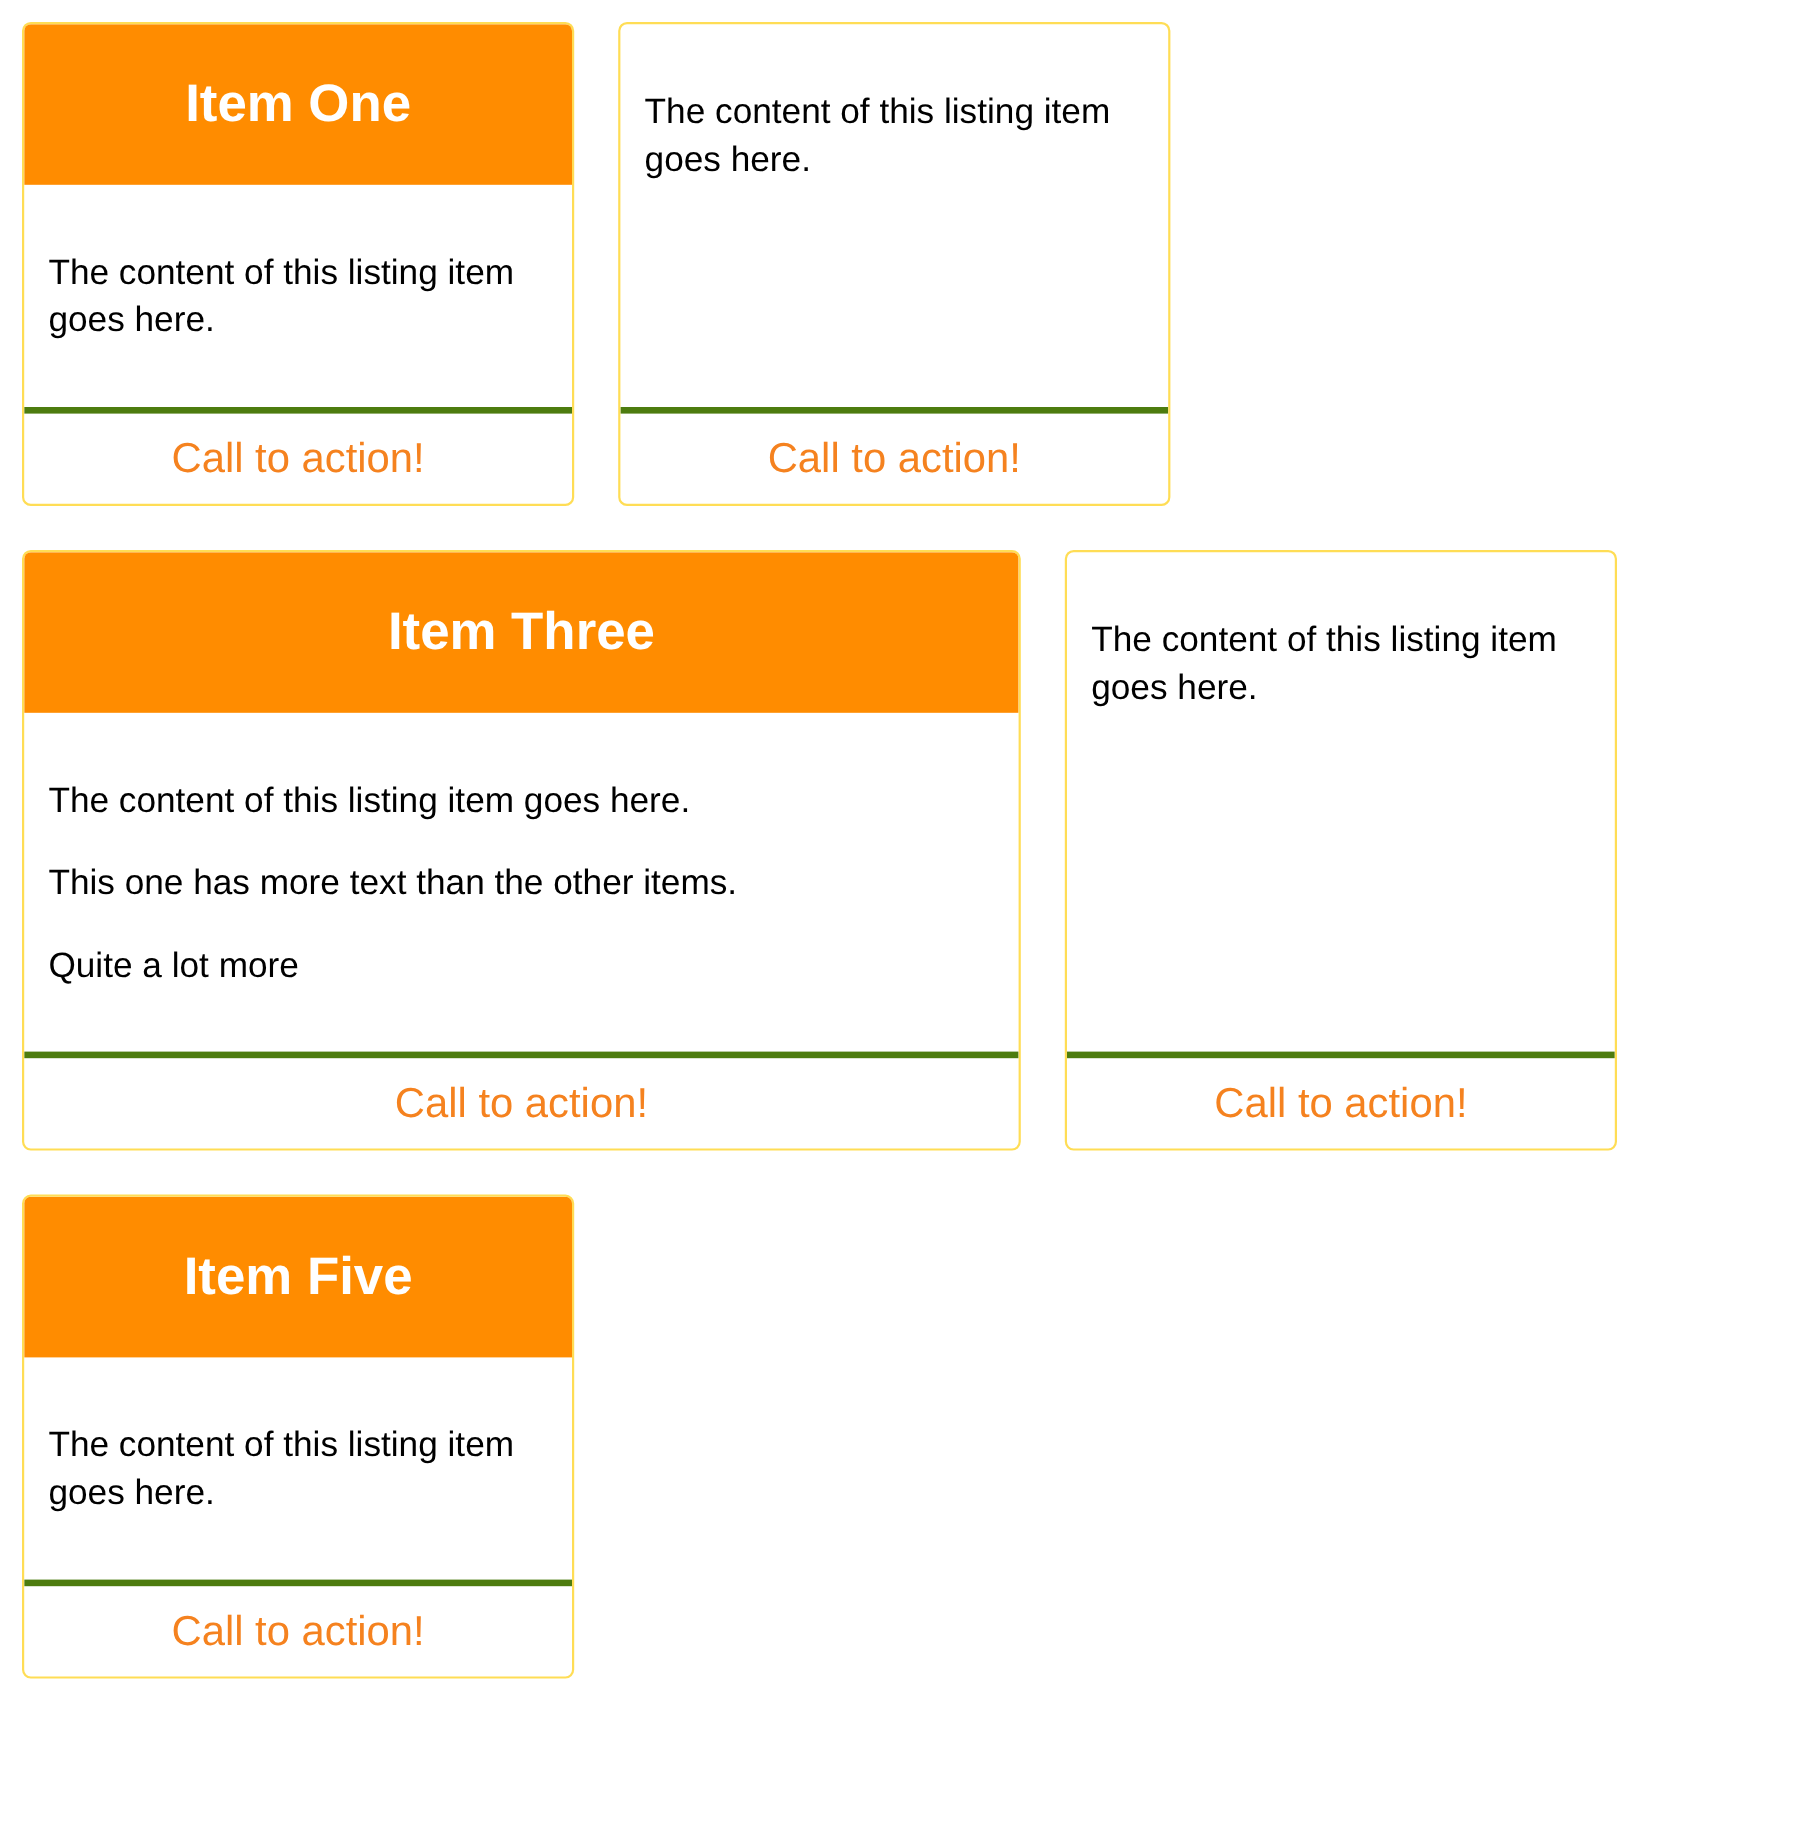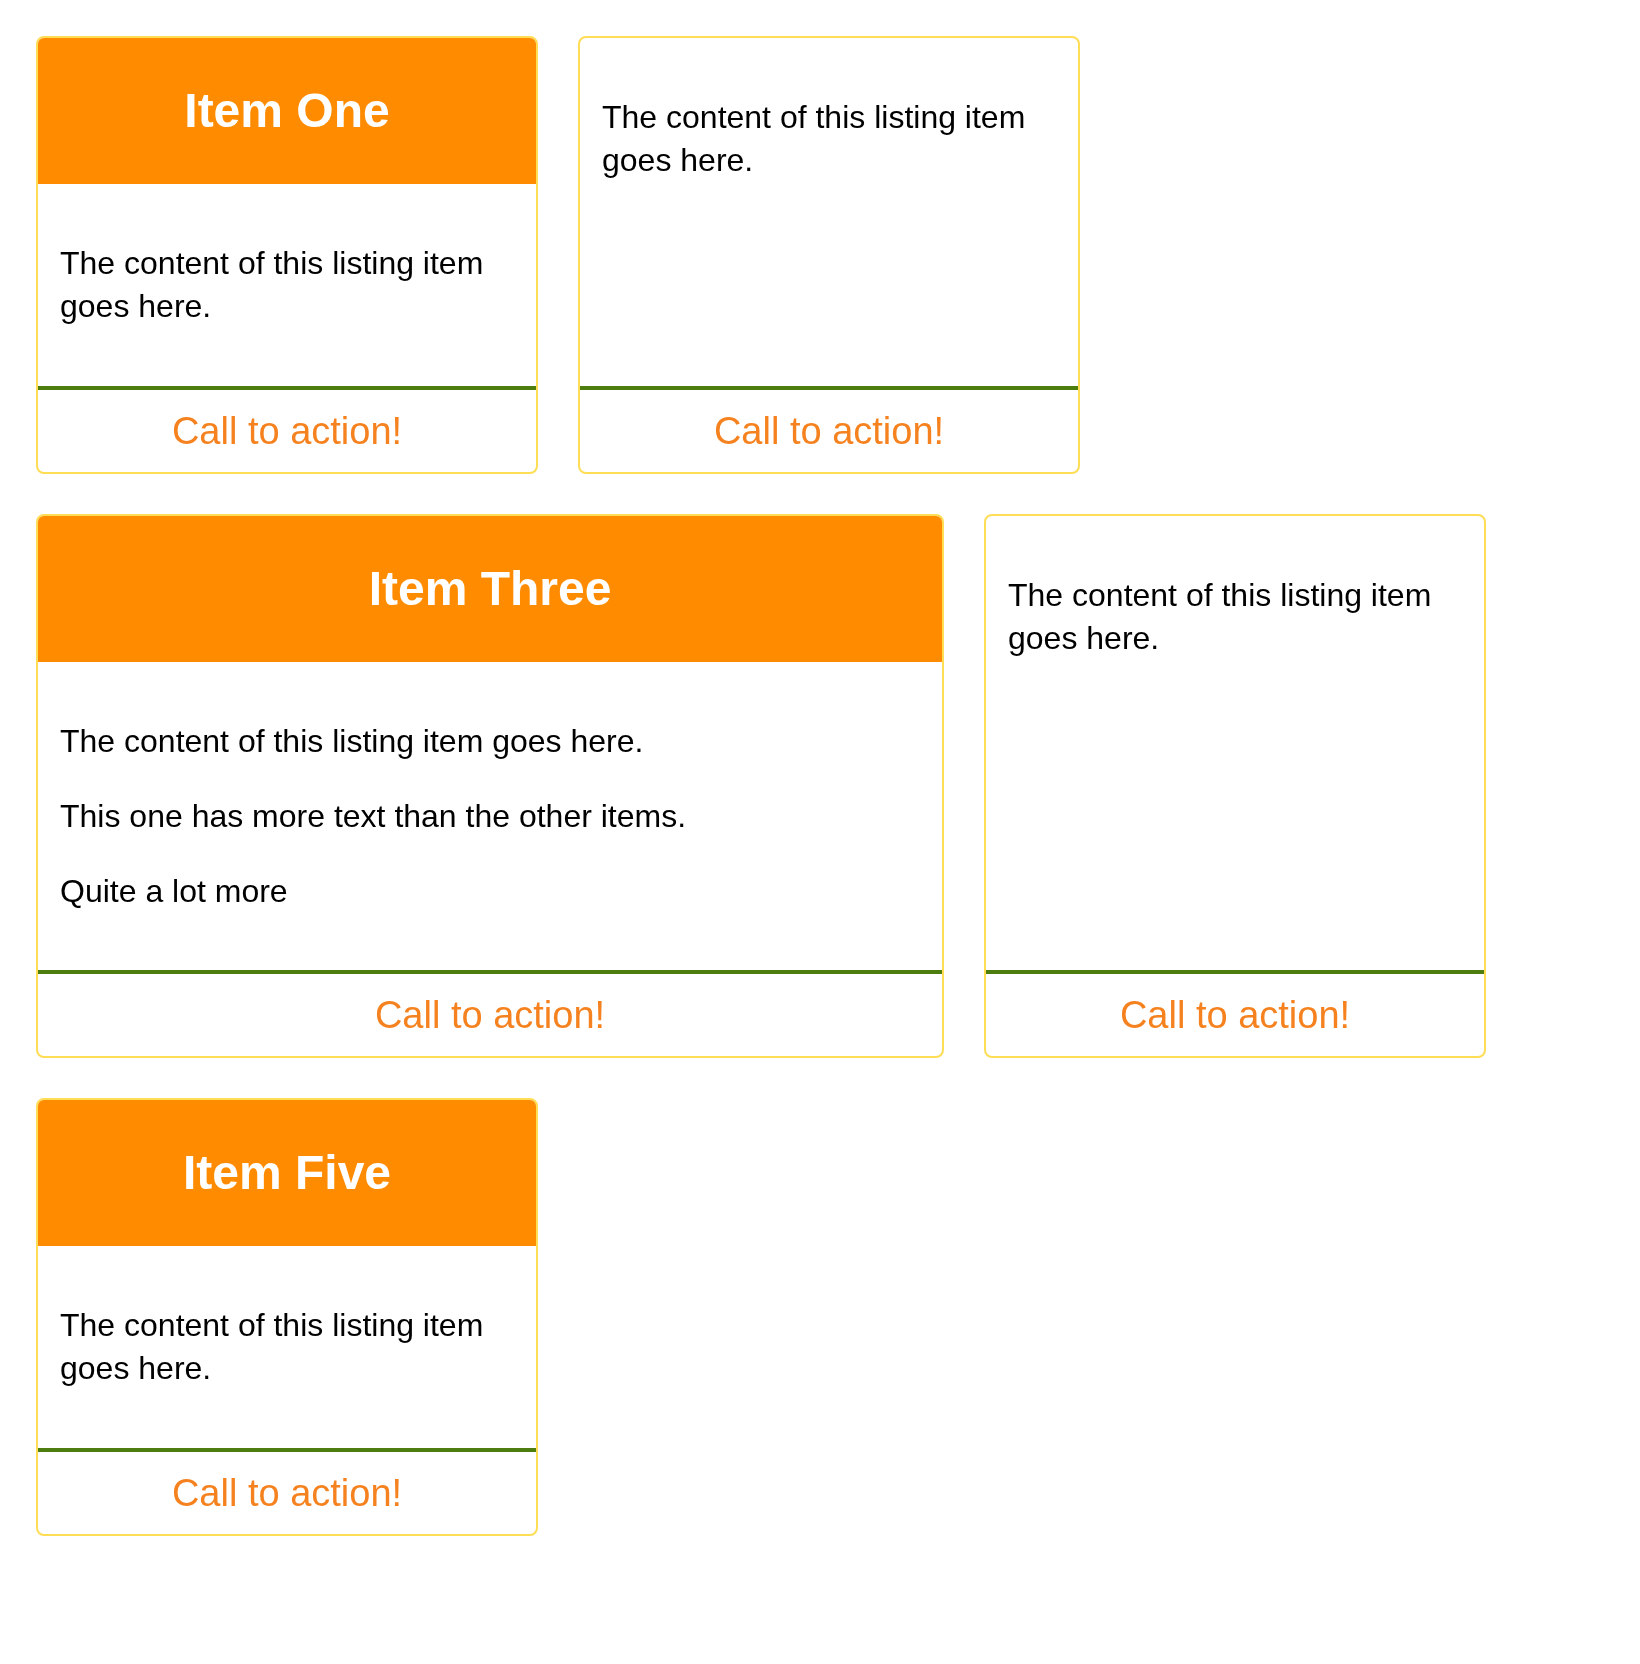--- a/index.html
+++ b/index.html
@@ -10,21 +10,21 @@
     font-family: "Liberation Sans", sans-serif;
     color: #000000;
   }
   .page {
     width: 1640px;
     min-height: 1664px;
   }
   ul.listing {
     list-style: none;
     margin: 0;
-    padding: 16px;
+    padding: 0;
     display: flex;
     flex-wrap: wrap;
     align-items: stretch;
   }
   li.card {
     display: flex;
     flex-direction: column;
     width: 502px;
     margin: 20px;
     border: 2px solid #ffdd55;
@@ -48,21 +48,21 @@
   .card-body {
     flex: 1 1 auto;
     padding: 26px 22px;
     font-size: 32px;
     line-height: 1.34;
   }
   .card-body p {
     margin: 32px 0;
   }
   .card-footer {
-    border-top: 4px solid #4d7c0f;
+    border-top: 6px solid #4d7c0f;
     text-align: center;
     padding: 19px 10px;
   }
   .cta {
     font-size: 38px;
     line-height: 44px;
     color: #f5821f;
     text-decoration: none;
     cursor: pointer;
   }

